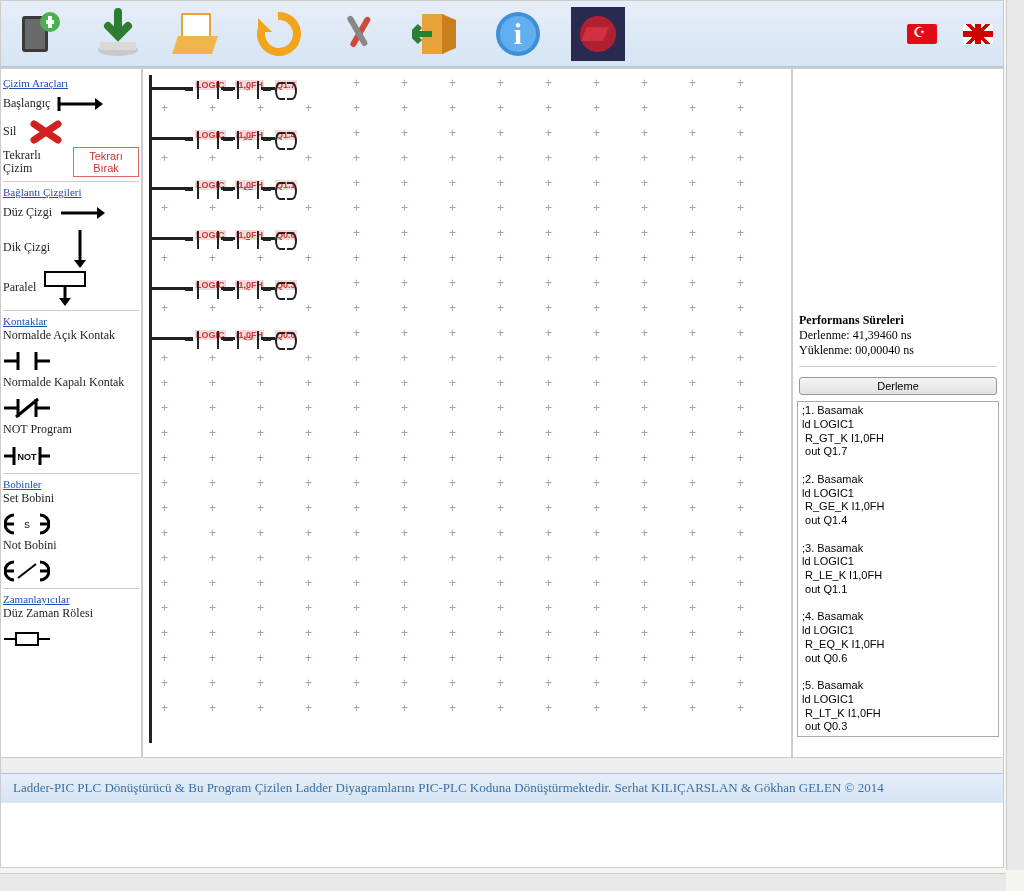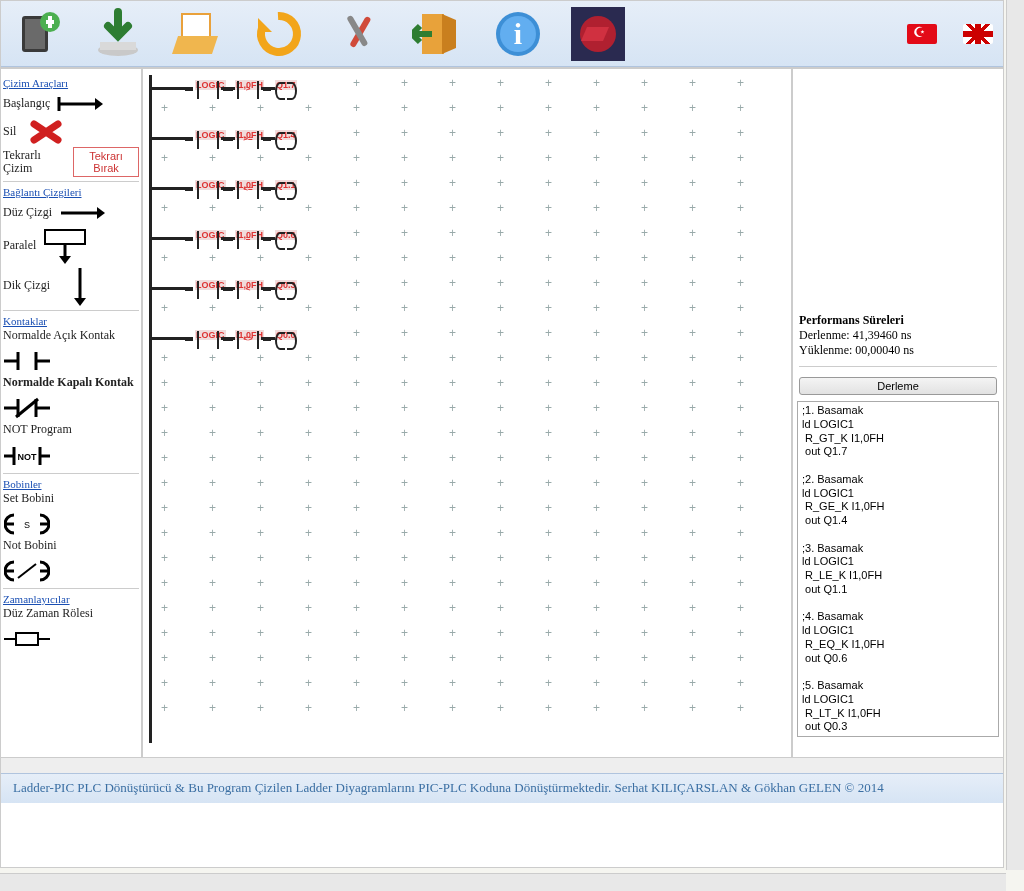--- a/index.html
+++ b/index.html
@@ -309,54 +309,54 @@
       <div class="section-title">Bağlantı Çizgileri</div>
       <div class="tool-row">
         <span class="tool-label">Düz Çizgi</span>
         <span class="tool-icon">
           <svg width="46" height="16">
               <line x1="2" y1="8" x2="38" y2="8" stroke="#000" stroke-width="3"></line>
               <path d="M38 2 L46 8 L38 14 Z" fill="#000"></path>
             </svg>
         </span>
       </div>
+      <div class="tool-row" style="height:40px;">
+        <span class="tool-label">Dik Çizgi</span>
+        <span class="tool-icon" style="height:40px;">
+          <svg width="20" height="40">
+              <line x1="10" y1="2" x2="10" y2="32" stroke="#000" stroke-width="3"></line>
+              <path d="M4 32 L10 40 L16 32 Z" fill="#000"></path>
+            </svg>
+        </span>
+      </div>
       <div class="tool-row" style="height:36px;">
         <span class="tool-label">Paralel</span>
         <span class="tool-icon" style="height:36px;">
           <svg width="46" height="36">
               <rect x="2" y="2" width="40" height="14" fill="none" stroke="#000" stroke-width="2"></rect>
               <line x1="22" y1="16" x2="22" y2="30" stroke="#000" stroke-width="3"></line>
               <path d="M16 28 L22 36 L28 28 Z" fill="#000"></path>
-            </svg>
-        </span>
-      </div>
-      <div class="tool-row" style="height:40px;">
-        <span class="tool-label">Dik Çizgi</span>
-        <span class="tool-icon" style="height:40px;">
-          <svg width="20" height="40">
-              <line x1="10" y1="2" x2="10" y2="32" stroke="#000" stroke-width="3"></line>
-              <path d="M4 32 L10 40 L16 32 Z" fill="#000"></path>
             </svg>
         </span>
       </div>
       <hr class="sep">
 
       <div class="section-title">Kontaklar</div>
       <div class="tool-row" style="flex-direction:column; align-items:flex-start;">
         <span class="tool-label" style="max-width:none;">Normalde Açık Kontak</span>
         <span class="tool-icon">
           <svg width="46" height="22">
               <line x1="0" y1="11" x2="14" y2="11" stroke="#000" stroke-width="3"></line>
               <line x1="32" y1="11" x2="46" y2="11" stroke="#000" stroke-width="3"></line>
               <line x1="14" y1="2" x2="14" y2="20" stroke="#000" stroke-width="3"></line>
               <line x1="32" y1="2" x2="32" y2="20" stroke="#000" stroke-width="3"></line>
             </svg>
         </span>
       </div>
-      <div class="tool-row" style="flex-direction:column; align-items:flex-start;font-weight:bold;">
+      <div class="tool-row" style="flex-direction:column; align-items:flex-start;">
         <span class="tool-label" style="max-width:none;">Normalde Kapalı Kontak</span>
         <span class="tool-icon">
           <svg width="46" height="22">
               <line x1="0" y1="11" x2="14" y2="11" stroke="#000" stroke-width="3"></line>
               <line x1="32" y1="11" x2="46" y2="11" stroke="#000" stroke-width="3"></line>
               <line x1="14" y1="2" x2="14" y2="20" stroke="#000" stroke-width="3"></line>
               <line x1="32" y1="2" x2="32" y2="20" stroke="#000" stroke-width="3"></line>
               <line x1="12" y1="20" x2="34" y2="2" stroke="#000" stroke-width="3"></line>
             </svg>
         </span>

